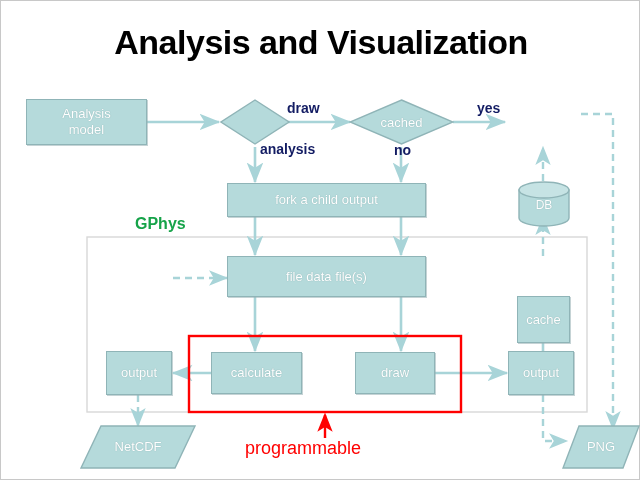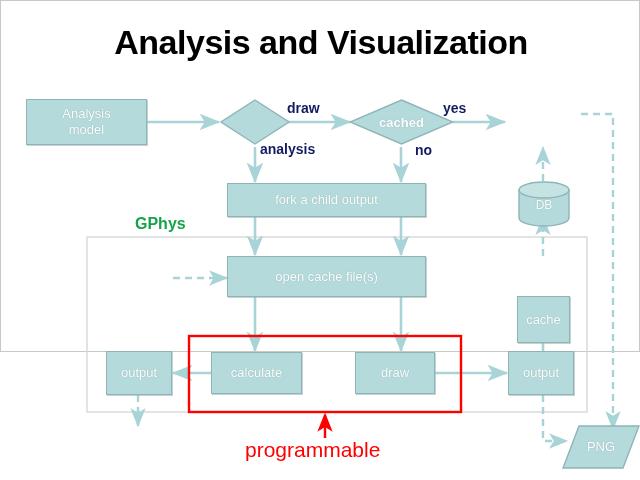--- a/index.html
+++ b/index.html
@@ -8,21 +8,21 @@
   }
   body {
     width: 640px; height: 480px;
     position: relative;
     overflow: hidden;
     font-family: "Liberation Sans", sans-serif;
   }
   #stage {
     position: absolute;
     left: 0; top: 0;
-    width: 640px; height: 352px;
+    width: 640px; height: 480px;
     border: 1px solid #c8c8c8;
     box-sizing: border-box;
     background: #fff;
   }
   #svg-layer {
     position: absolute;
     left: 0; top: 0;
     width: 640px; height: 480px;
   }
   .title {
@@ -118,21 +118,21 @@
   .gphys-label {
     position: absolute;
     color: #16a349;
     font-size: 16px;
     font-weight: bold;
     white-space: nowrap;
   }
   .prog-label {
     position: absolute;
     color: #ff0000;
-    font-size: 21px;
+    font-size: 18px;
     white-space: nowrap;
   }
   .wrap-break {
     word-break: break-all;
     padding: 0 6px;
     box-sizing: border-box;
   }
 </style>
 </head>
 <body>
@@ -199,21 +199,21 @@
     <span class="wrap-break" style="white-space:pre-line;">Analysis
 model</span>
   </div>
 
 
   <div class="node rectnode" style="left:226px; top:182px; width:199px; height:34px;">
     <span>fork a child output</span>
   </div>
 
   <div class="node rectnode" style="left:226px; top:255px; width:199px; height:41px;">
-    <span>open cache file(s)</span>
+    <span>file data file(s)</span>
   </div>
 
   <div class="node rectnode" style="left:516px; top:255px; width:53px; height:47px;margin-top:40px;">
     <span class="wrap-break">cache</span>
   </div>
 
   <div class="node rectnode" style="left:105px; top:350px; width:66px; height:44px;">
     <span>output</span>
   </div>
 
@@ -229,45 +229,51 @@
     <span>output</span>
   </div>
 
   <div class="diamond-wrap" style="left:219px; top:98px; width:70px; height:46px;">
     <svg width="70" height="46" viewBox="0 0 70 46">
       <polygon points="35,1 69,23 35,45 1,23" fill="#b5dadb" stroke="#8fb4b7" stroke-width="1.4"></polygon>
     </svg>
     <div class="diamond-label"></div>
   </div>
 
-  <div class="diamond-wrap" style="left:348px; top:98px; width:105px; height:46px;font-weight:bold;">
+  <div class="diamond-wrap" style="left:348px; top:98px; width:105px; height:46px;">
     <svg width="105" height="46" viewBox="0 0 105 46">
       <polygon points="52.5,1 104,23 52.5,45 1,23" fill="#b5dadb" stroke="#8fb4b7" stroke-width="1.4"></polygon>
     </svg>
     <div class="diamond-label">cached</div>
   </div>
 
 
   <div class="cyl-wrap" style="left:517px; top:180px; width:52px; height:46px;">
     <svg width="52" height="46" viewBox="0 0 52 46">
       <path d="M1,9 L1,37 A25,8 0 0,0 51,37 L51,9 Z" fill="#b5dadb" stroke="#8fb4b7" stroke-width="1.4"></path>
       <ellipse cx="26" cy="9" rx="25" ry="8" fill="#c6e3e4" stroke="#8fb4b7" stroke-width="1.4"></ellipse>
     </svg>
     <div class="cyl-label" style="padding-top:7px;">DB</div>
   </div>
 
+  <div class="para-wrap" style="left:79px; top:424px; width:116px; height:44px;">
+    <svg width="116" height="44" viewBox="0 0 116 44">
+      <polygon points="21,1 115,1 95,43 1,43" fill="#b5dadb" stroke="#8fb4b7" stroke-width="1.4"></polygon>
+    </svg>
+    <div class="para-label">NetCDF</div>
+  </div>
 
   <div class="para-wrap" style="left:561px; top:424px; width:78px; height:44px;">
     <svg width="78" height="44" viewBox="0 0 78 44">
       <polygon points="17,1 77,1 61,43 1,43" fill="#b5dadb" stroke="#8fb4b7" stroke-width="1.4"></polygon>
     </svg>
     <div class="para-label" style="padding:14px 10px;">PNG</div>
   </div>
 
   <div class="edge-label" style="left:286px; top:99px;">draw</div>
   <div class="edge-label" style="left:259px; top:140px;">analysis</div>
-  <div class="edge-label" style="left:442px; top:99px;">yes</div>
-  <div class="edge-label" style="left:414px; top:141px;">no</div>
+  <div class="edge-label" style="left:476px; top:99px;">yes</div>
+  <div class="edge-label" style="left:393px; top:141px;">no</div>
 
   <div class="gphys-label" style="left:98px; top:214px;margin-left:36px;">GPhys</div>
   <div class="prog-label" style="left:244px; top:437px;">programmable</div>
 
 </div>
 
 </body></html>

